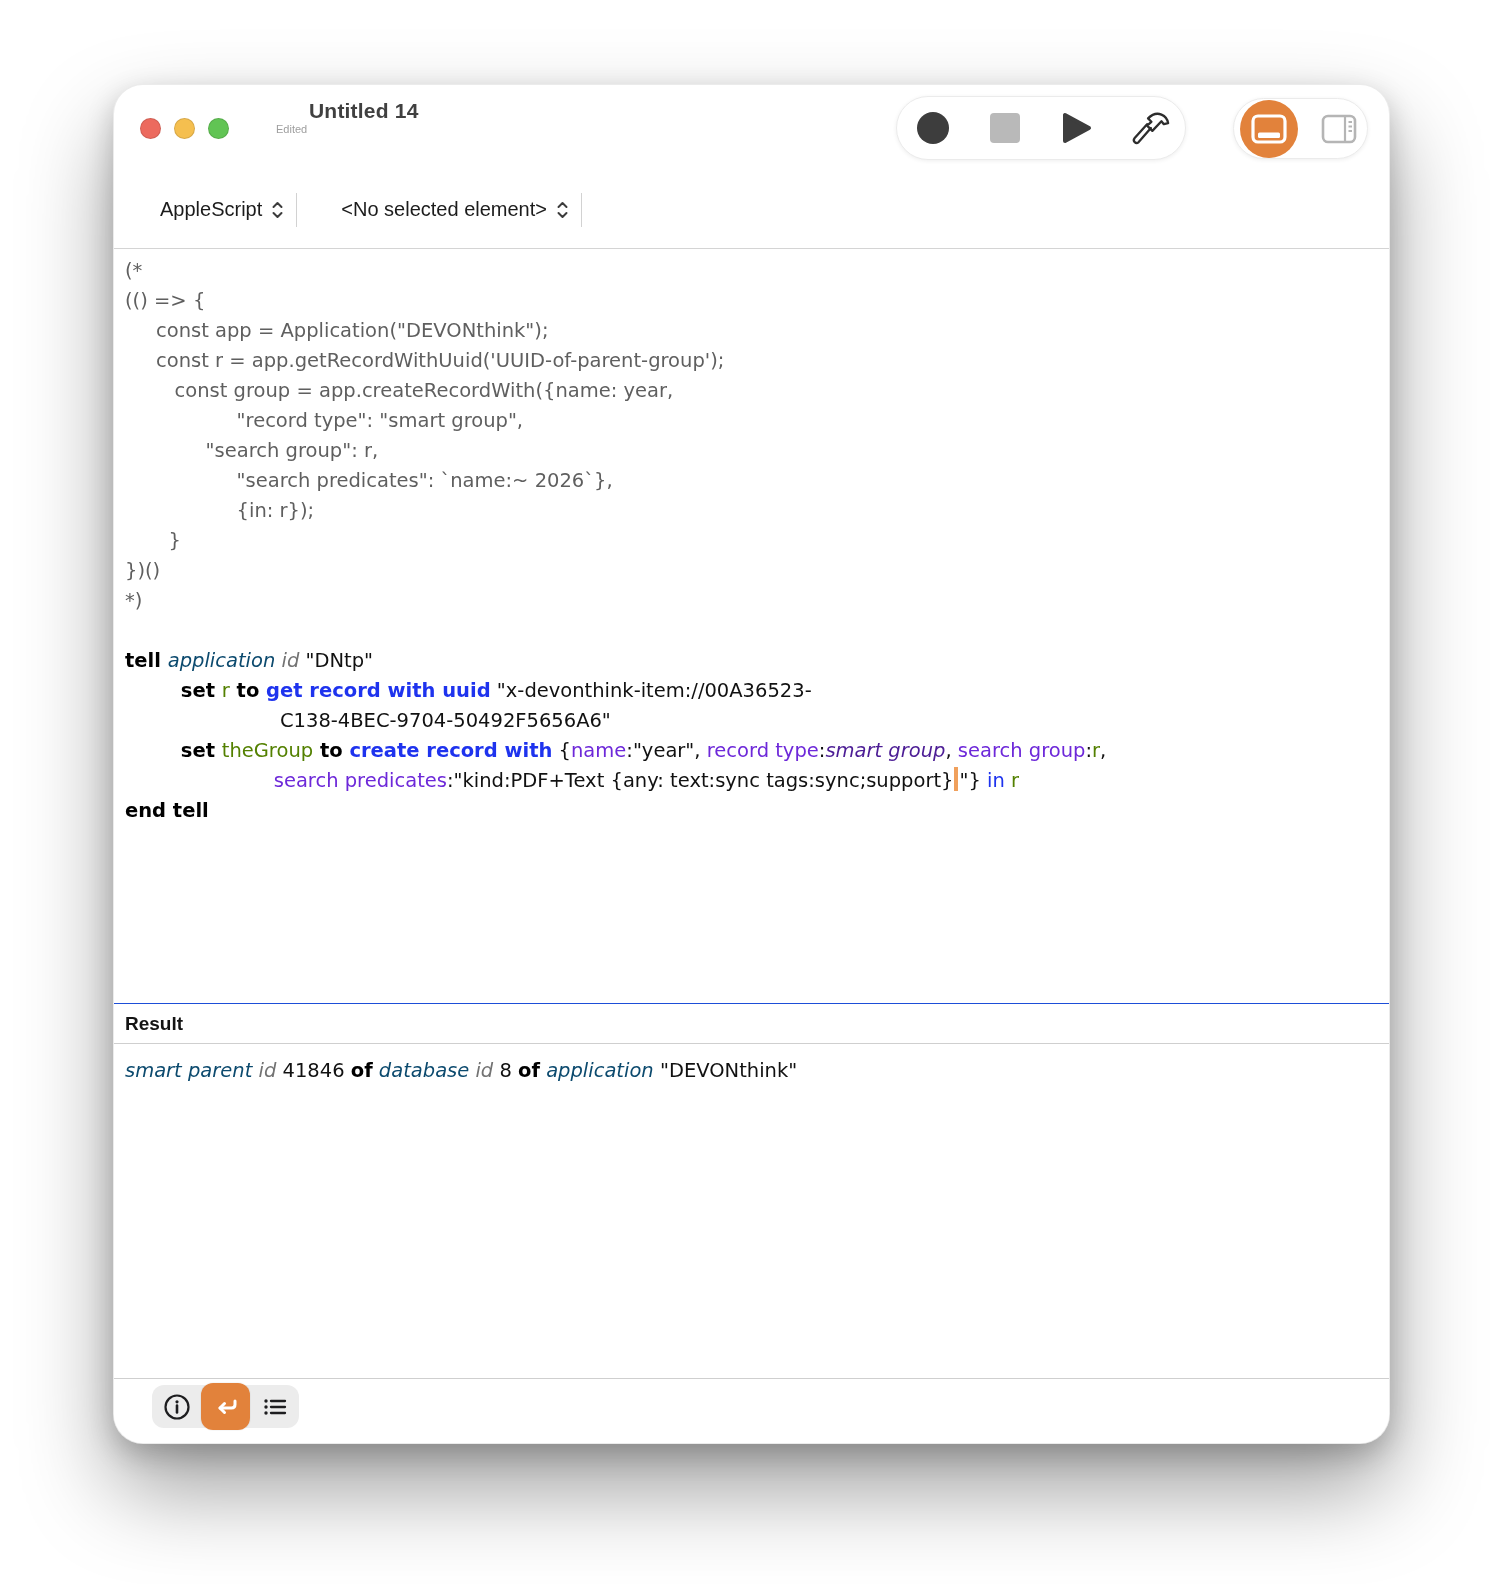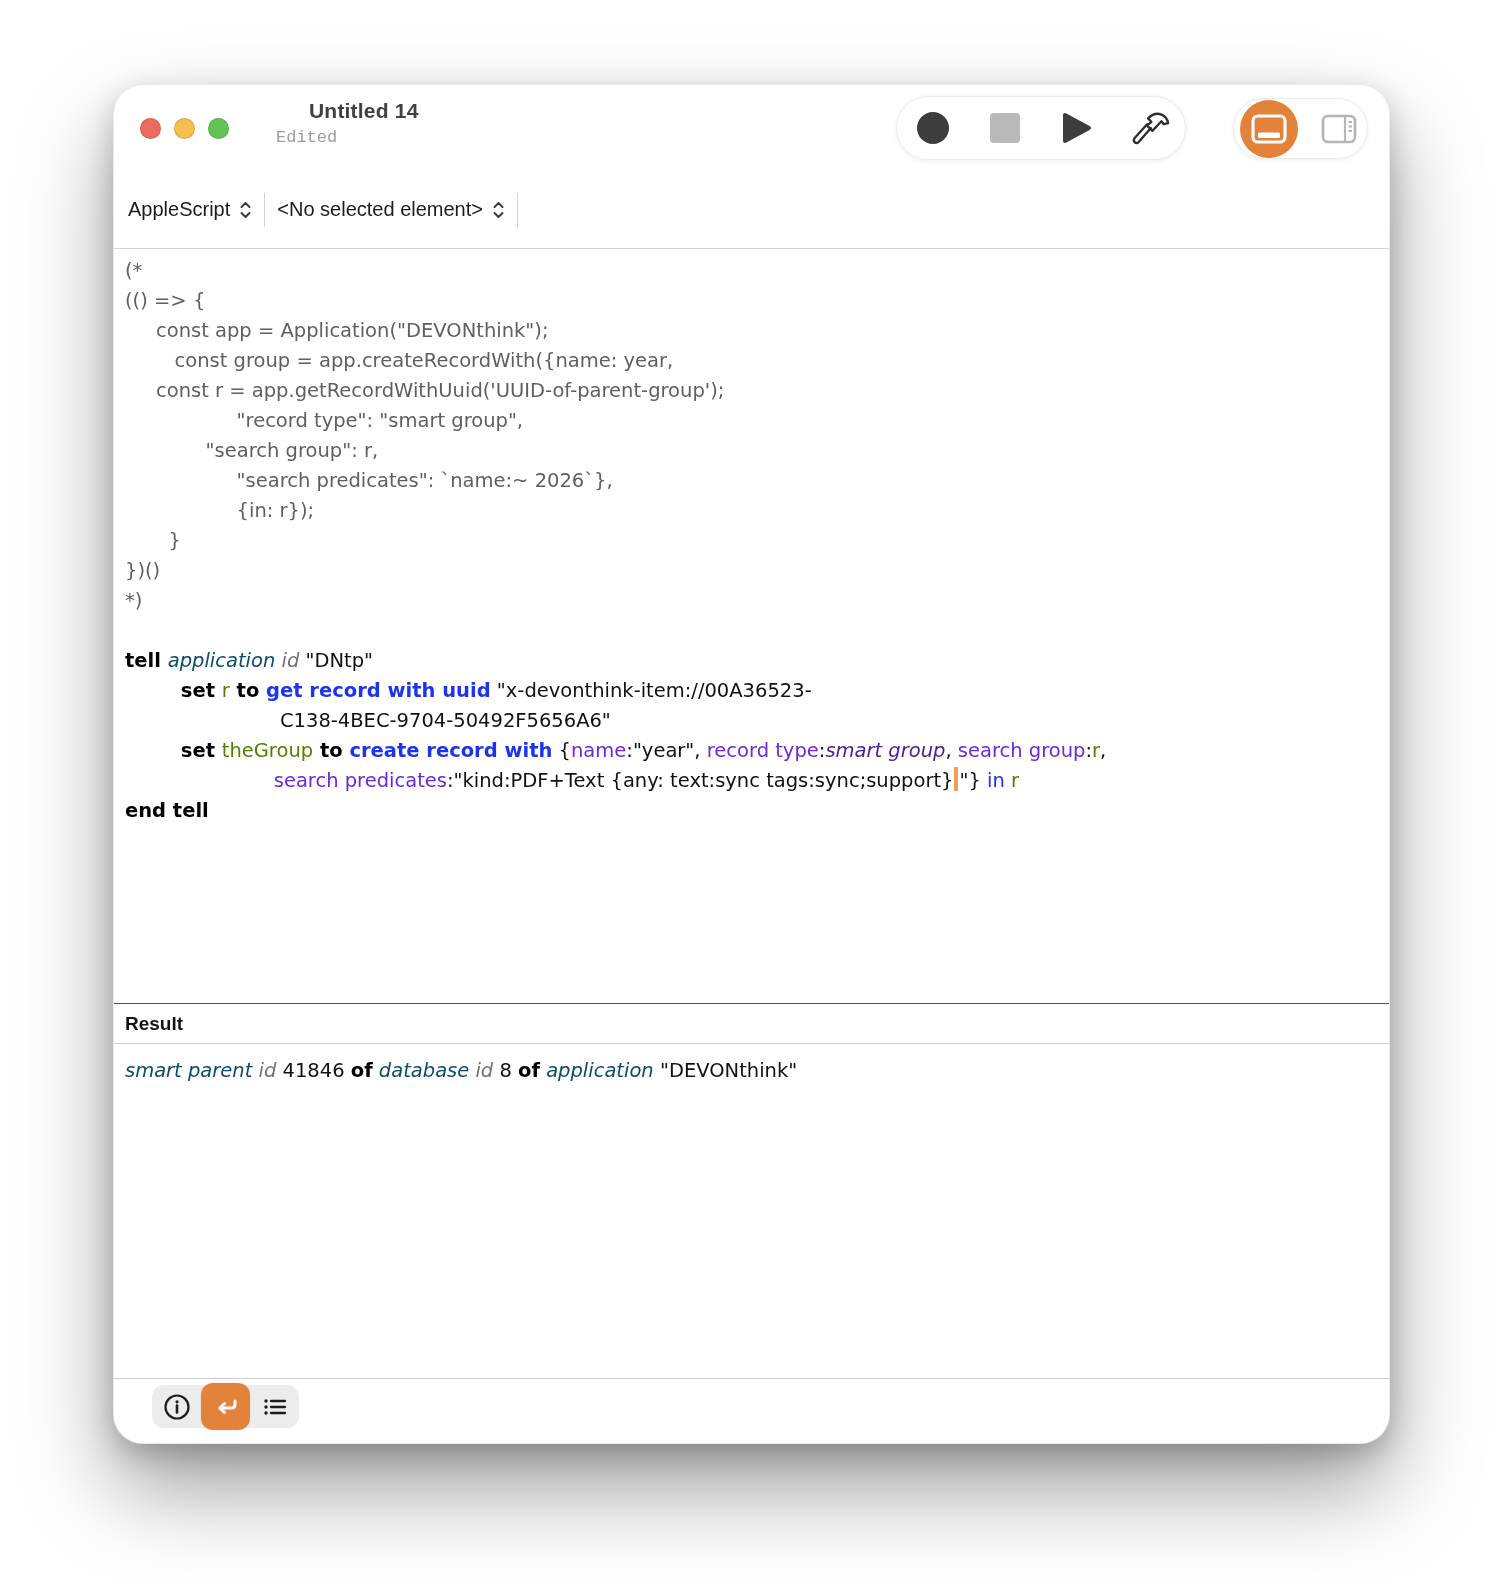--- a/index.html
+++ b/index.html
@@ -17,37 +17,37 @@
   }
   
   .titlebar{position:absolute;left:0;top:0;width:100%;height:86px;}
   .traffic{position:absolute;left:26px;top:33px;display:flex;gap:13px;}
   .tl{width:21px;height:21px;border-radius:50%;border:1px solid rgba(0,0,0,.12);box-sizing:border-box;}
   .tl.red{background:#EC6A5E;}
   .tl.yellow{background:#F5BF4F;}
   .tl.green{background:#61C454;}
   .titleblock{position:absolute;left:162px;top:14px;}
   .wtitle{font-size:21px;font-weight:700;color:#404040;letter-spacing:.2px;margin-left:33px;}
-  .wsub{font-size:17px;color:#9e9e9e;margin-top:5px;font-family:Liberation Mono, monospace;}
+  .wsub{font-size:11px;color:#9e9e9e;}
   .pill{
     position:absolute;background:#ffffff;border:1px solid #ebebeb;
     box-shadow:0 1px 4px rgba(0,0,0,.07);
     display:flex;align-items:center;box-sizing:border-box;
   }
   .pill1{left:782px;top:11px;width:290px;height:64px;border-radius:32px;padding:0 14px;gap:29px;}
   .pill2{left:1119px;top:13px;width:135px;height:61px;border-radius:31px;padding:0 6px;justify-content:space-between;}
   .tbtn{width:44px;height:44px;display:flex;align-items:center;justify-content:center;background:none;border:none;padding:0;cursor:default;}
   .circle-btn{width:58px;height:58px;border-radius:50%;display:flex;align-items:center;justify-content:center;background:#E2823B;border:none;padding:0;}
   
   .navrow{
     position:absolute;left:0;top:86px;width:100%;height:78px;
     display:flex;align-items:center;padding-left:14px;box-sizing:border-box;
     border-bottom:1px solid #d4d4d4;background:#fff;
   }
-  .dropdown{display:flex;align-items:center;gap:9px;font-size:20px;color:#1c1c1c;background:none;border:none;padding:0;font-family:inherit;}
+  .dropdown{display:flex;align-items:center;gap:9px;font-size:20px;color:#1c1c1c;background:none;border:none;padding:0;font-family:inherit;margin-left:32px;}
   .vsep{width:1px;height:34px;background:#d2d2d2;margin:0 12px;}
   
   .editor{
     position:absolute;left:0;top:164px;width:100%;height:754px;background:#fff;
     padding:7px 8px 0 11px;box-sizing:border-box;overflow:hidden;
   }
   .code-line{white-space:pre;font-family:"DejaVu Sans",sans-serif;font-size:19.5px;line-height:30px;color:#111;}
   .seg-cm{color:#5f5f5f;}
   .seg-p{color:#111;}
   .seg-k{color:#000000;font-weight:700;}
@@ -158,22 +158,22 @@
           <path d="M2.5 14 L6.5 18 L10.5 14"></path>
       </svg>
     </button>
     <div class="vsep"></div>
   </div>
 
   <div class="editor" id="editor">
       <div class="code-line"><span class="seg-cm">(*</span></div>
       <div class="code-line"><span class="seg-cm">(() =&gt; {</span></div>
       <div class="code-line"><span class="seg-cm">     const app = Application("DEVONthink");</span></div>
+      <div class="code-line"><span class="seg-cm">     const r = app.getRecordWithUuid('UUID-of-parent-group');</span></div>
       <div class="code-line"><span class="seg-cm">        const group = app.createRecordWith({name: year,</span></div>
-      <div class="code-line"><span class="seg-cm">     const r = app.getRecordWithUuid('UUID-of-parent-group');</span></div>
       <div class="code-line"><span class="seg-cm">                  "record type": "smart group",</span></div>
       <div class="code-line"><span class="seg-cm">             "search group": r,</span></div>
       <div class="code-line"><span class="seg-cm">                  "search predicates": `name:~ 2026`},</span></div>
       <div class="code-line"><span class="seg-cm">                  {in: r});</span></div>
       <div class="code-line"><span class="seg-cm">       }</span></div>
       <div class="code-line"><span class="seg-cm">})()</span></div>
       <div class="code-line"><span class="seg-cm">*)</span></div>
       <div class="code-line">&nbsp;</div>
       <div class="code-line"><span class="seg-k">tell </span><span class="seg-bi">application </span><span class="seg-pi">id</span><span class="seg-p"> "DNtp"</span></div>
       <div class="code-line"><span class="seg-p">         </span><span class="seg-k">set </span><span class="seg-g">r</span><span class="seg-k"> to </span><span class="seg-cb">get record with uuid</span><span class="seg-p"> "x-devonthink-item://00A36523-</span></div>

